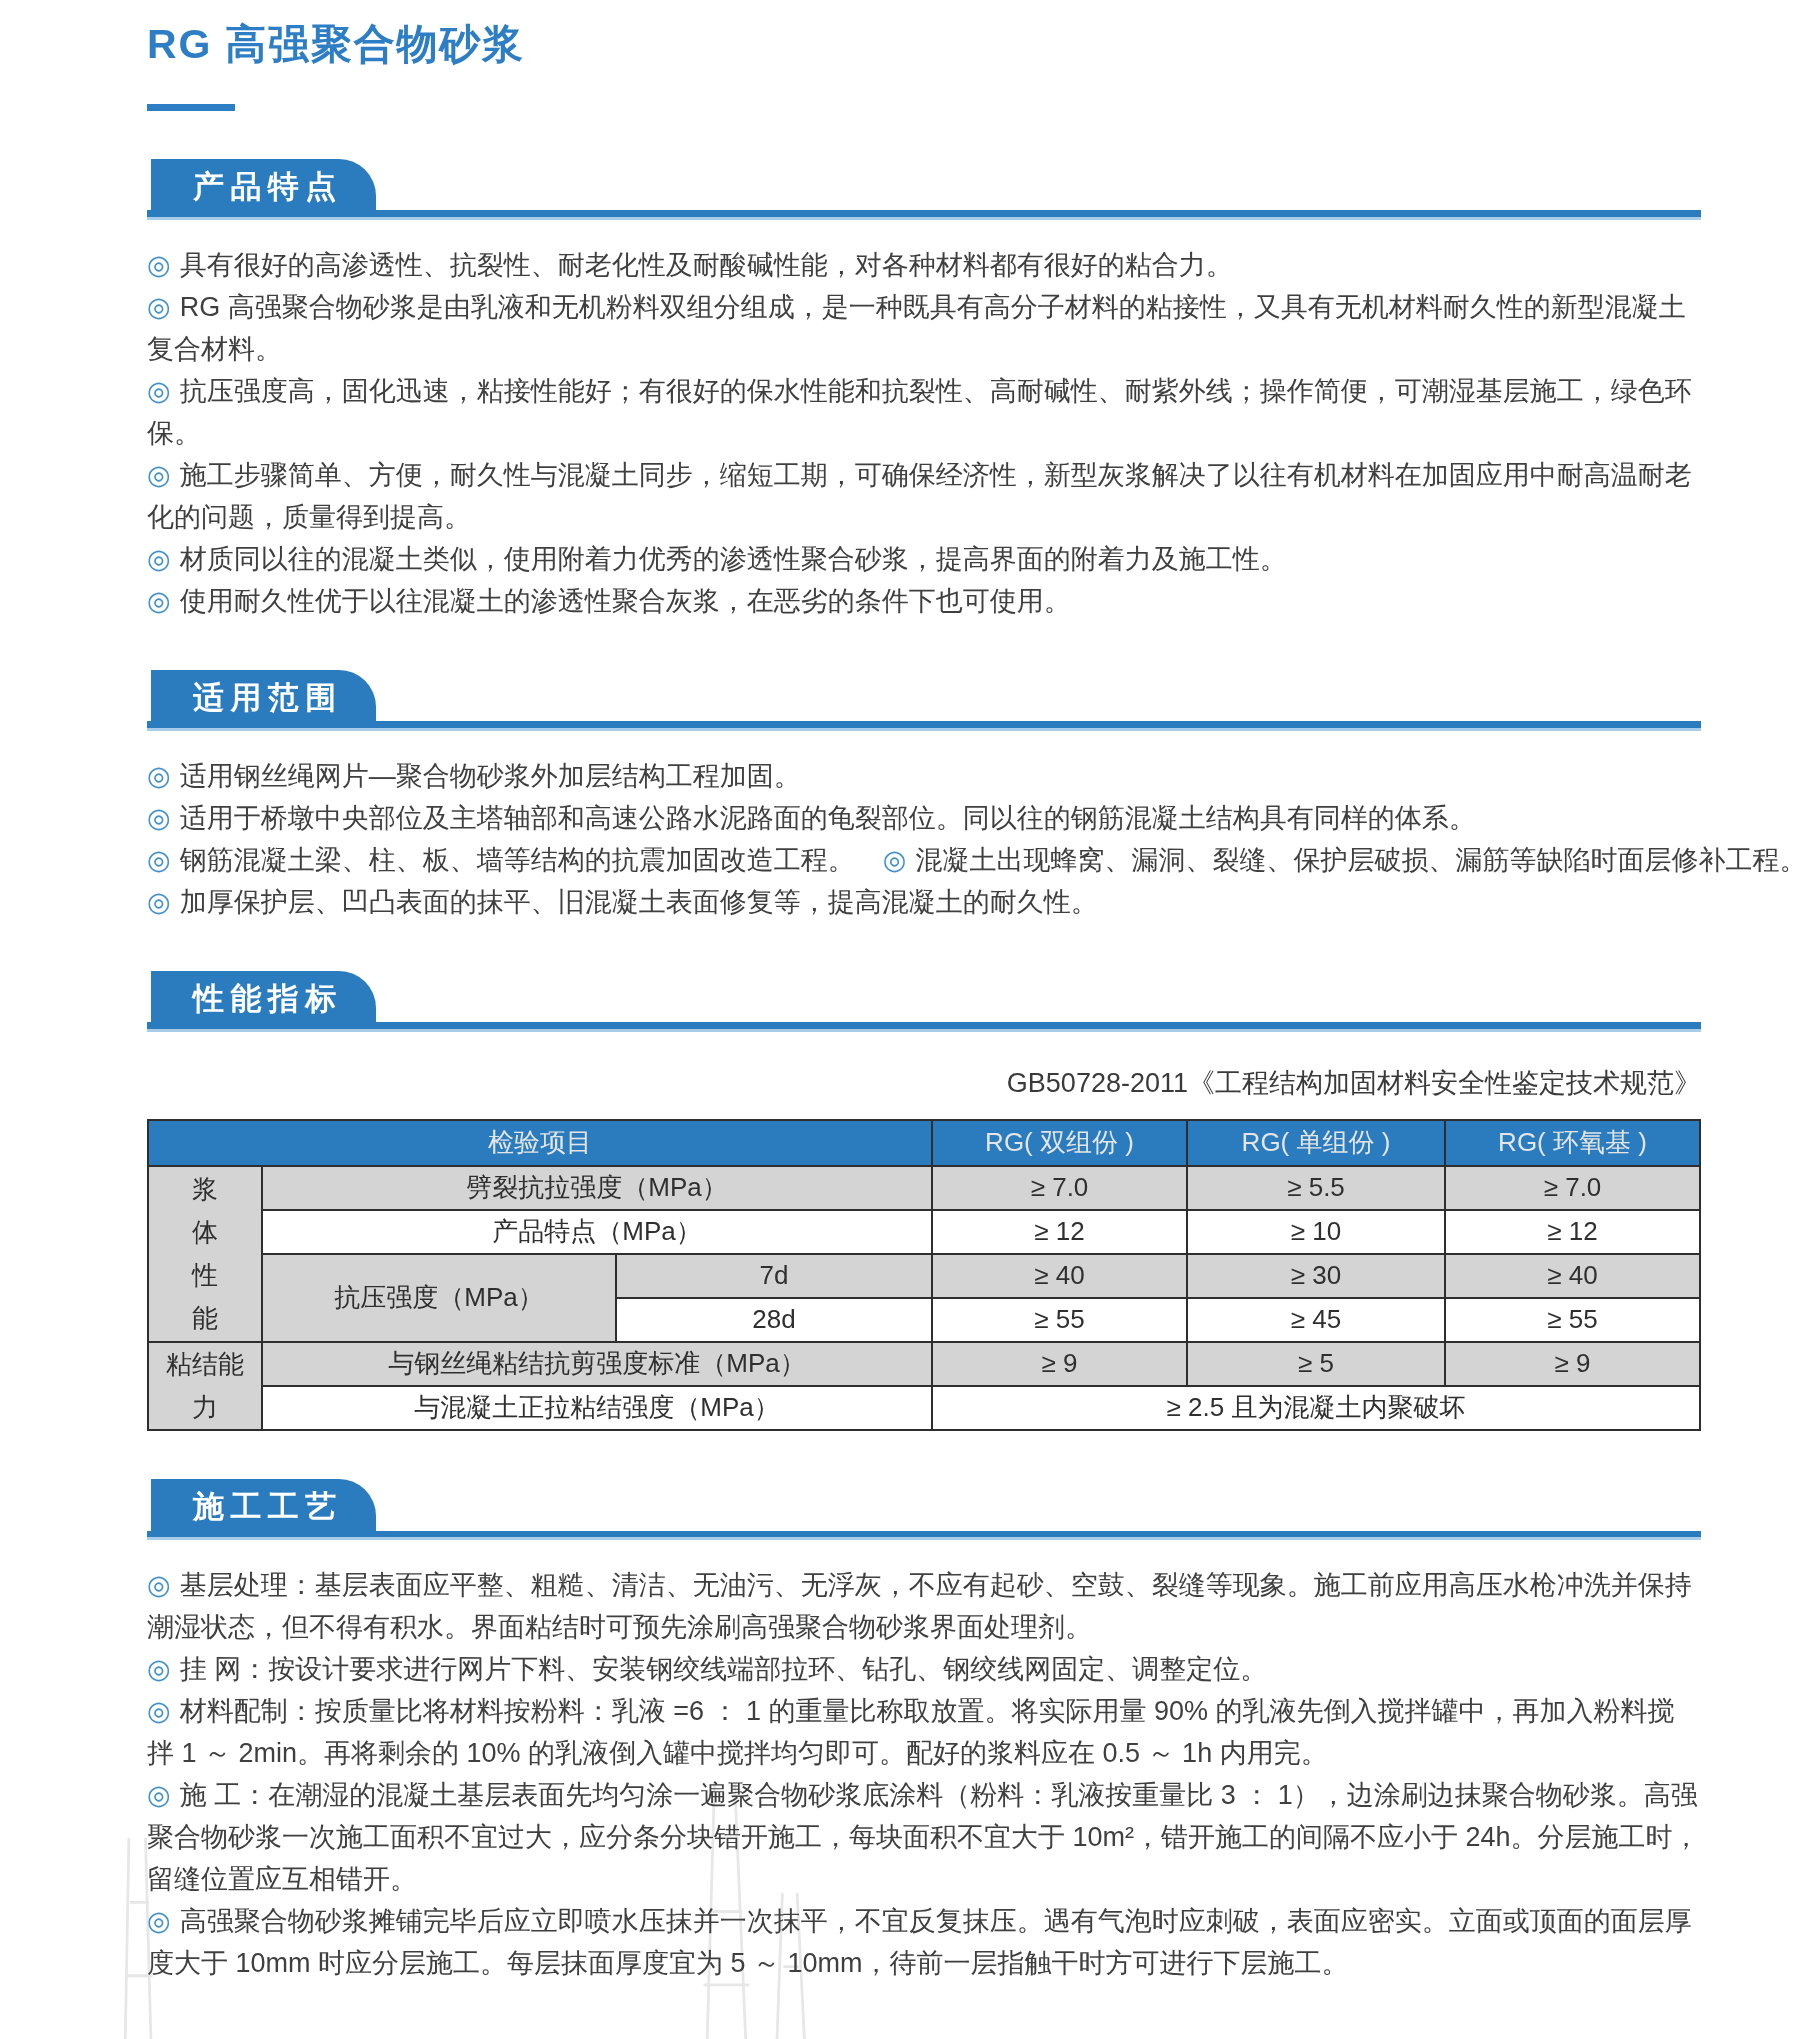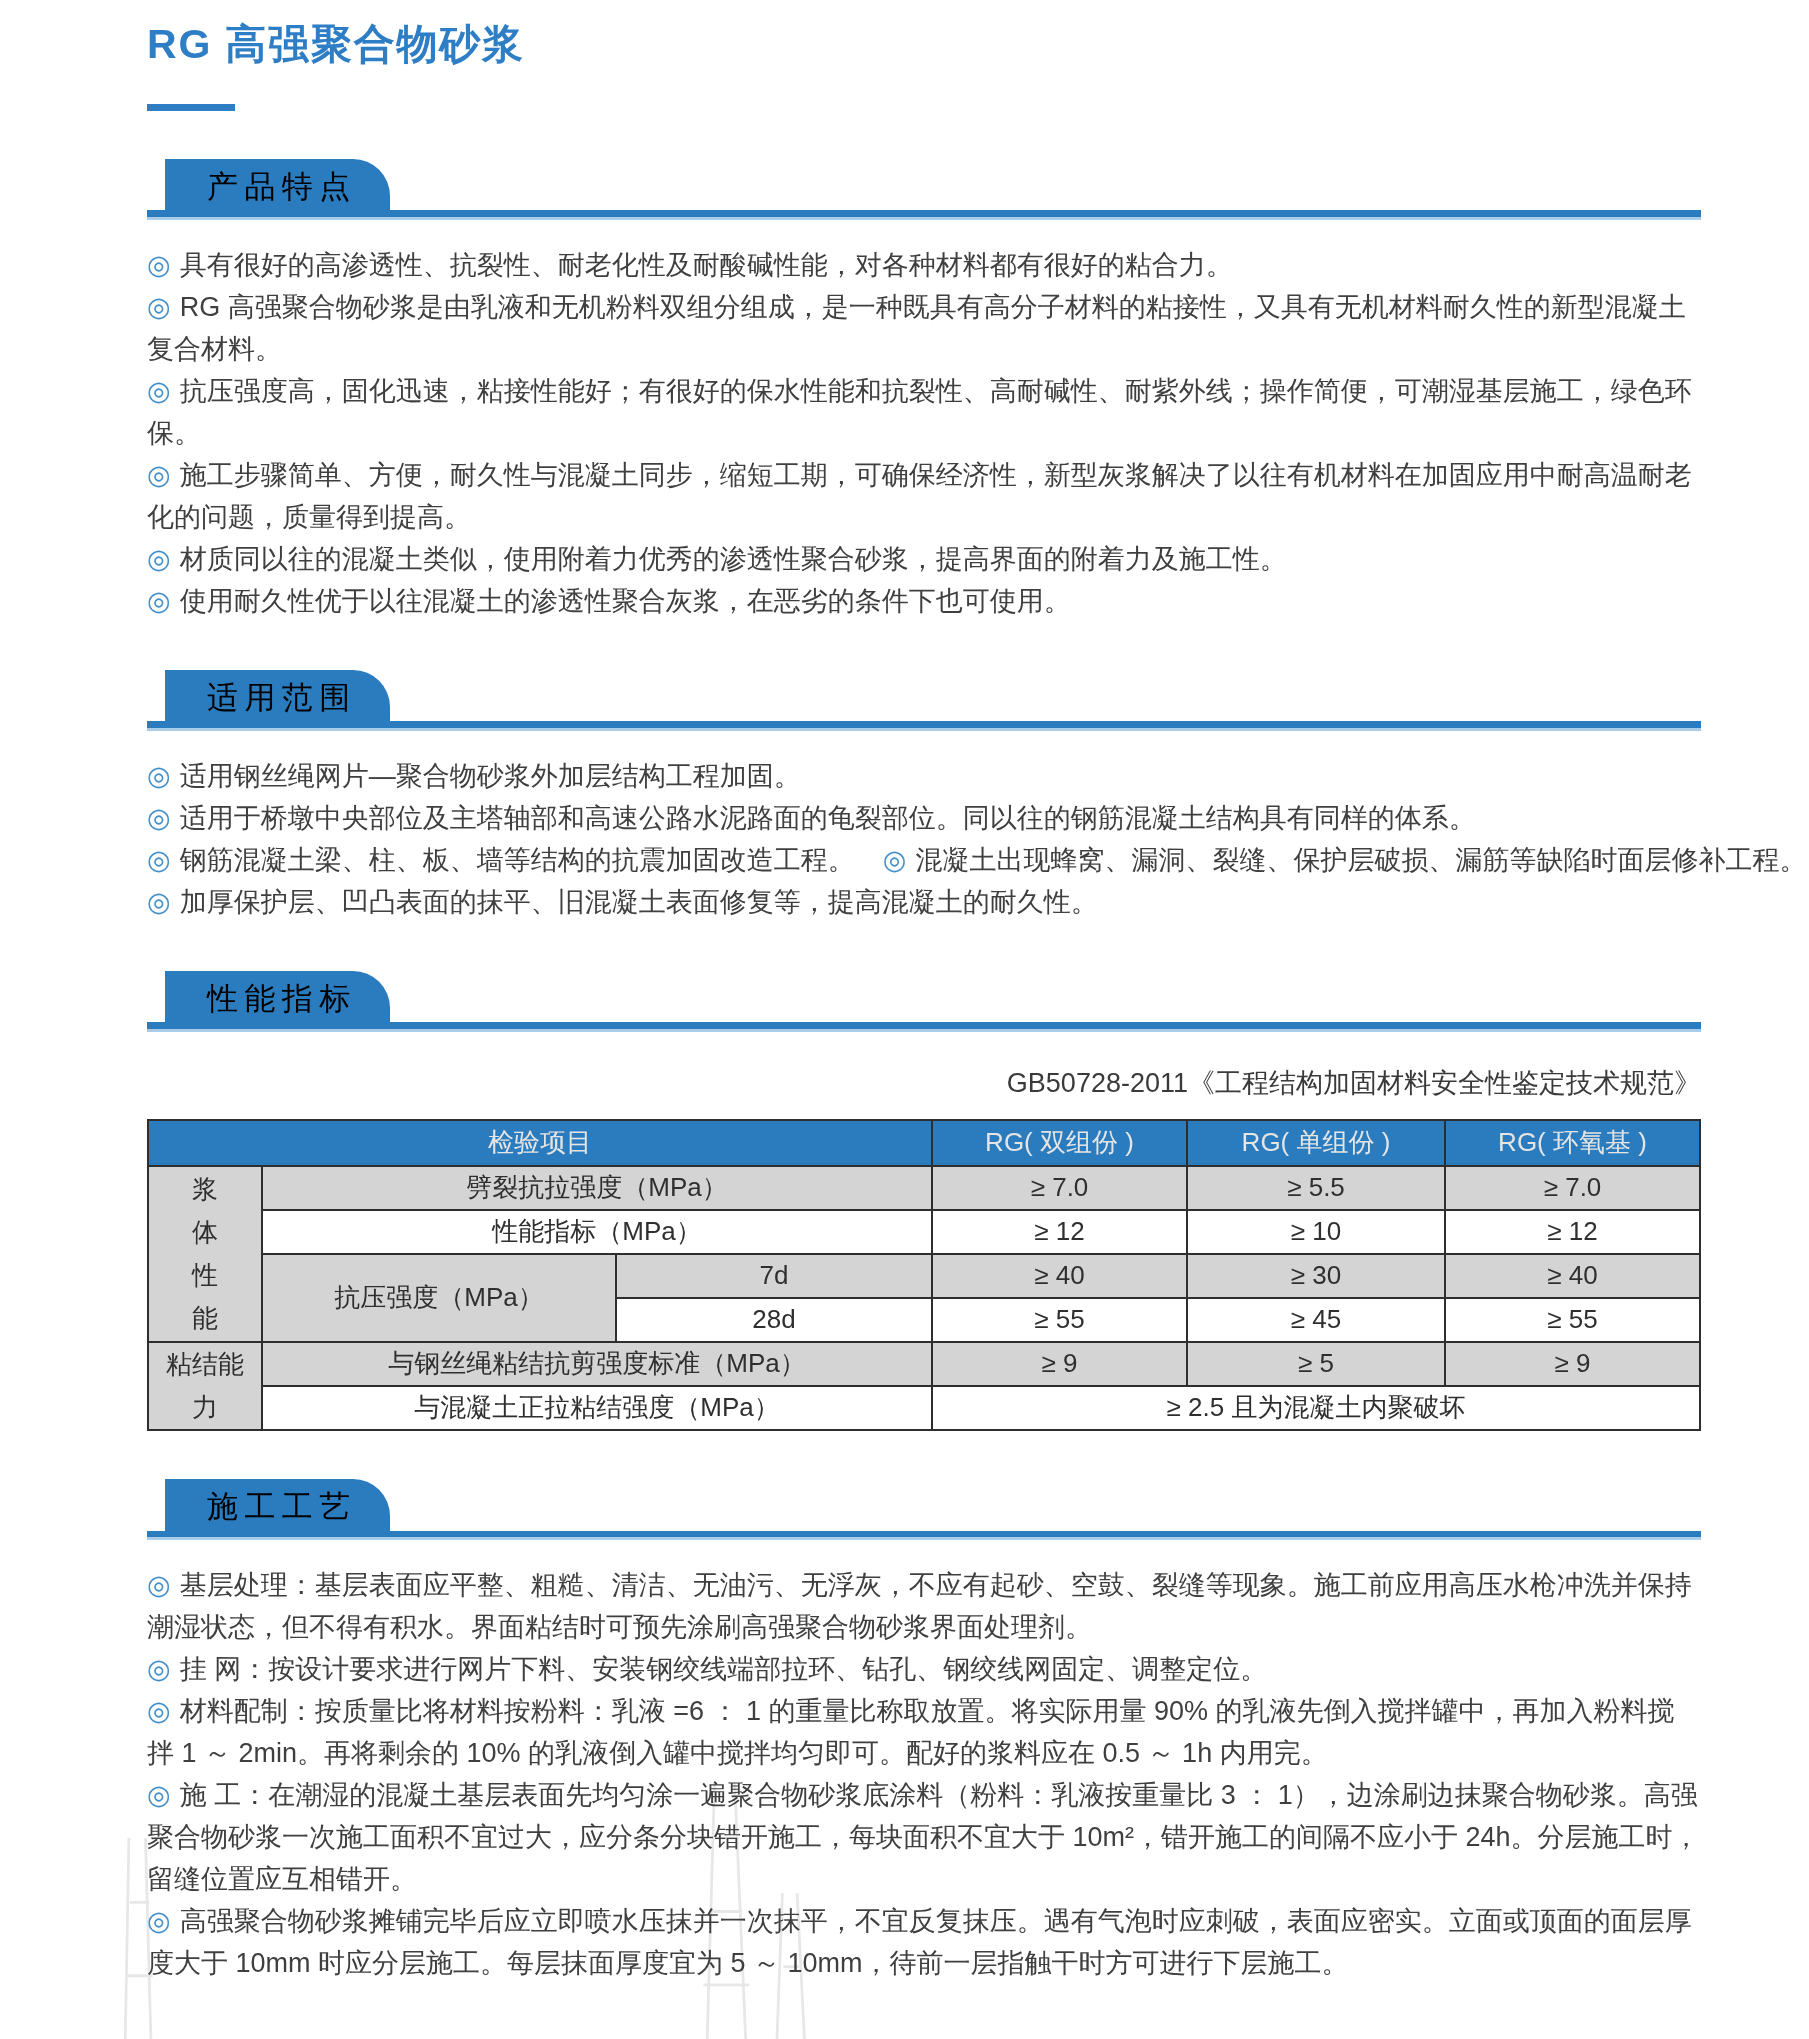--- a/index.html
+++ b/index.html
@@ -16,22 +16,22 @@
   }
   .title-underline{width:88px;height:6.4px;background:#2e7ec5;margin-top:35px;}
 
   
   .sec-head{position:relative;height:61px;margin-top:48px;}
   .sec-rule{
     position:absolute;left:0;right:0;bottom:0;height:6.4px;background:#2b7cbe;
     border-bottom:3.7px solid #a9cce8;
   }
   .sec-badge{
-    position:absolute;left:18px;top:0;display:inline-block;background:#2b7cbe;color:#000000;
-    font-size:31px;font-weight:normal;letter-spacing:6.4px;line-height:1;
+    position:absolute;left:4px;top:0;display:inline-block;background:#2b7cbe;color:#ffffff;
+    font-size:31px;font-weight:bold;letter-spacing:6.4px;line-height:1;
     padding:12px 33px 13.8px 42px;border-top-right-radius:37px;z-index:2;
   }
 
   
   ul.bullets{list-style:none;margin:24px 0 0 0;padding:0;}
   ul.bullets li{font-size:27px;line-height:42px;margin:0;}
   .mk{color:#4390cb;margin-right:9.2px;}
   .dual{display:flex;justify-content:space-between;gap:28px;}
   .dual .half{white-space:nowrap;}
 
@@ -128,21 +128,21 @@
         <td rowspan="4" class="vlab">浆
 体
 性
 能</td>
         <td colspan="2" class="gray">劈裂抗拉强度（MPa）</td>
         <td class="gray">≥ 7.0</td>
         <td class="gray">≥ 5.5</td>
         <td class="gray">≥ 7.0</td>
       </tr>
       <tr>
-        <td colspan="2">性能指标（MPa）</td>
+        <td colspan="2">产品特点（MPa）</td>
         <td>≥ 12</td>
         <td>≥ 10</td>
         <td>≥ 12</td>
       </tr>
       <tr>
         <td rowspan="2" class="gray">抗压强度（MPa）</td>
         <td class="gray">7d</td>
         <td class="gray">≥ 40</td>
         <td class="gray">≥ 30</td>
         <td class="gray">≥ 40</td>

